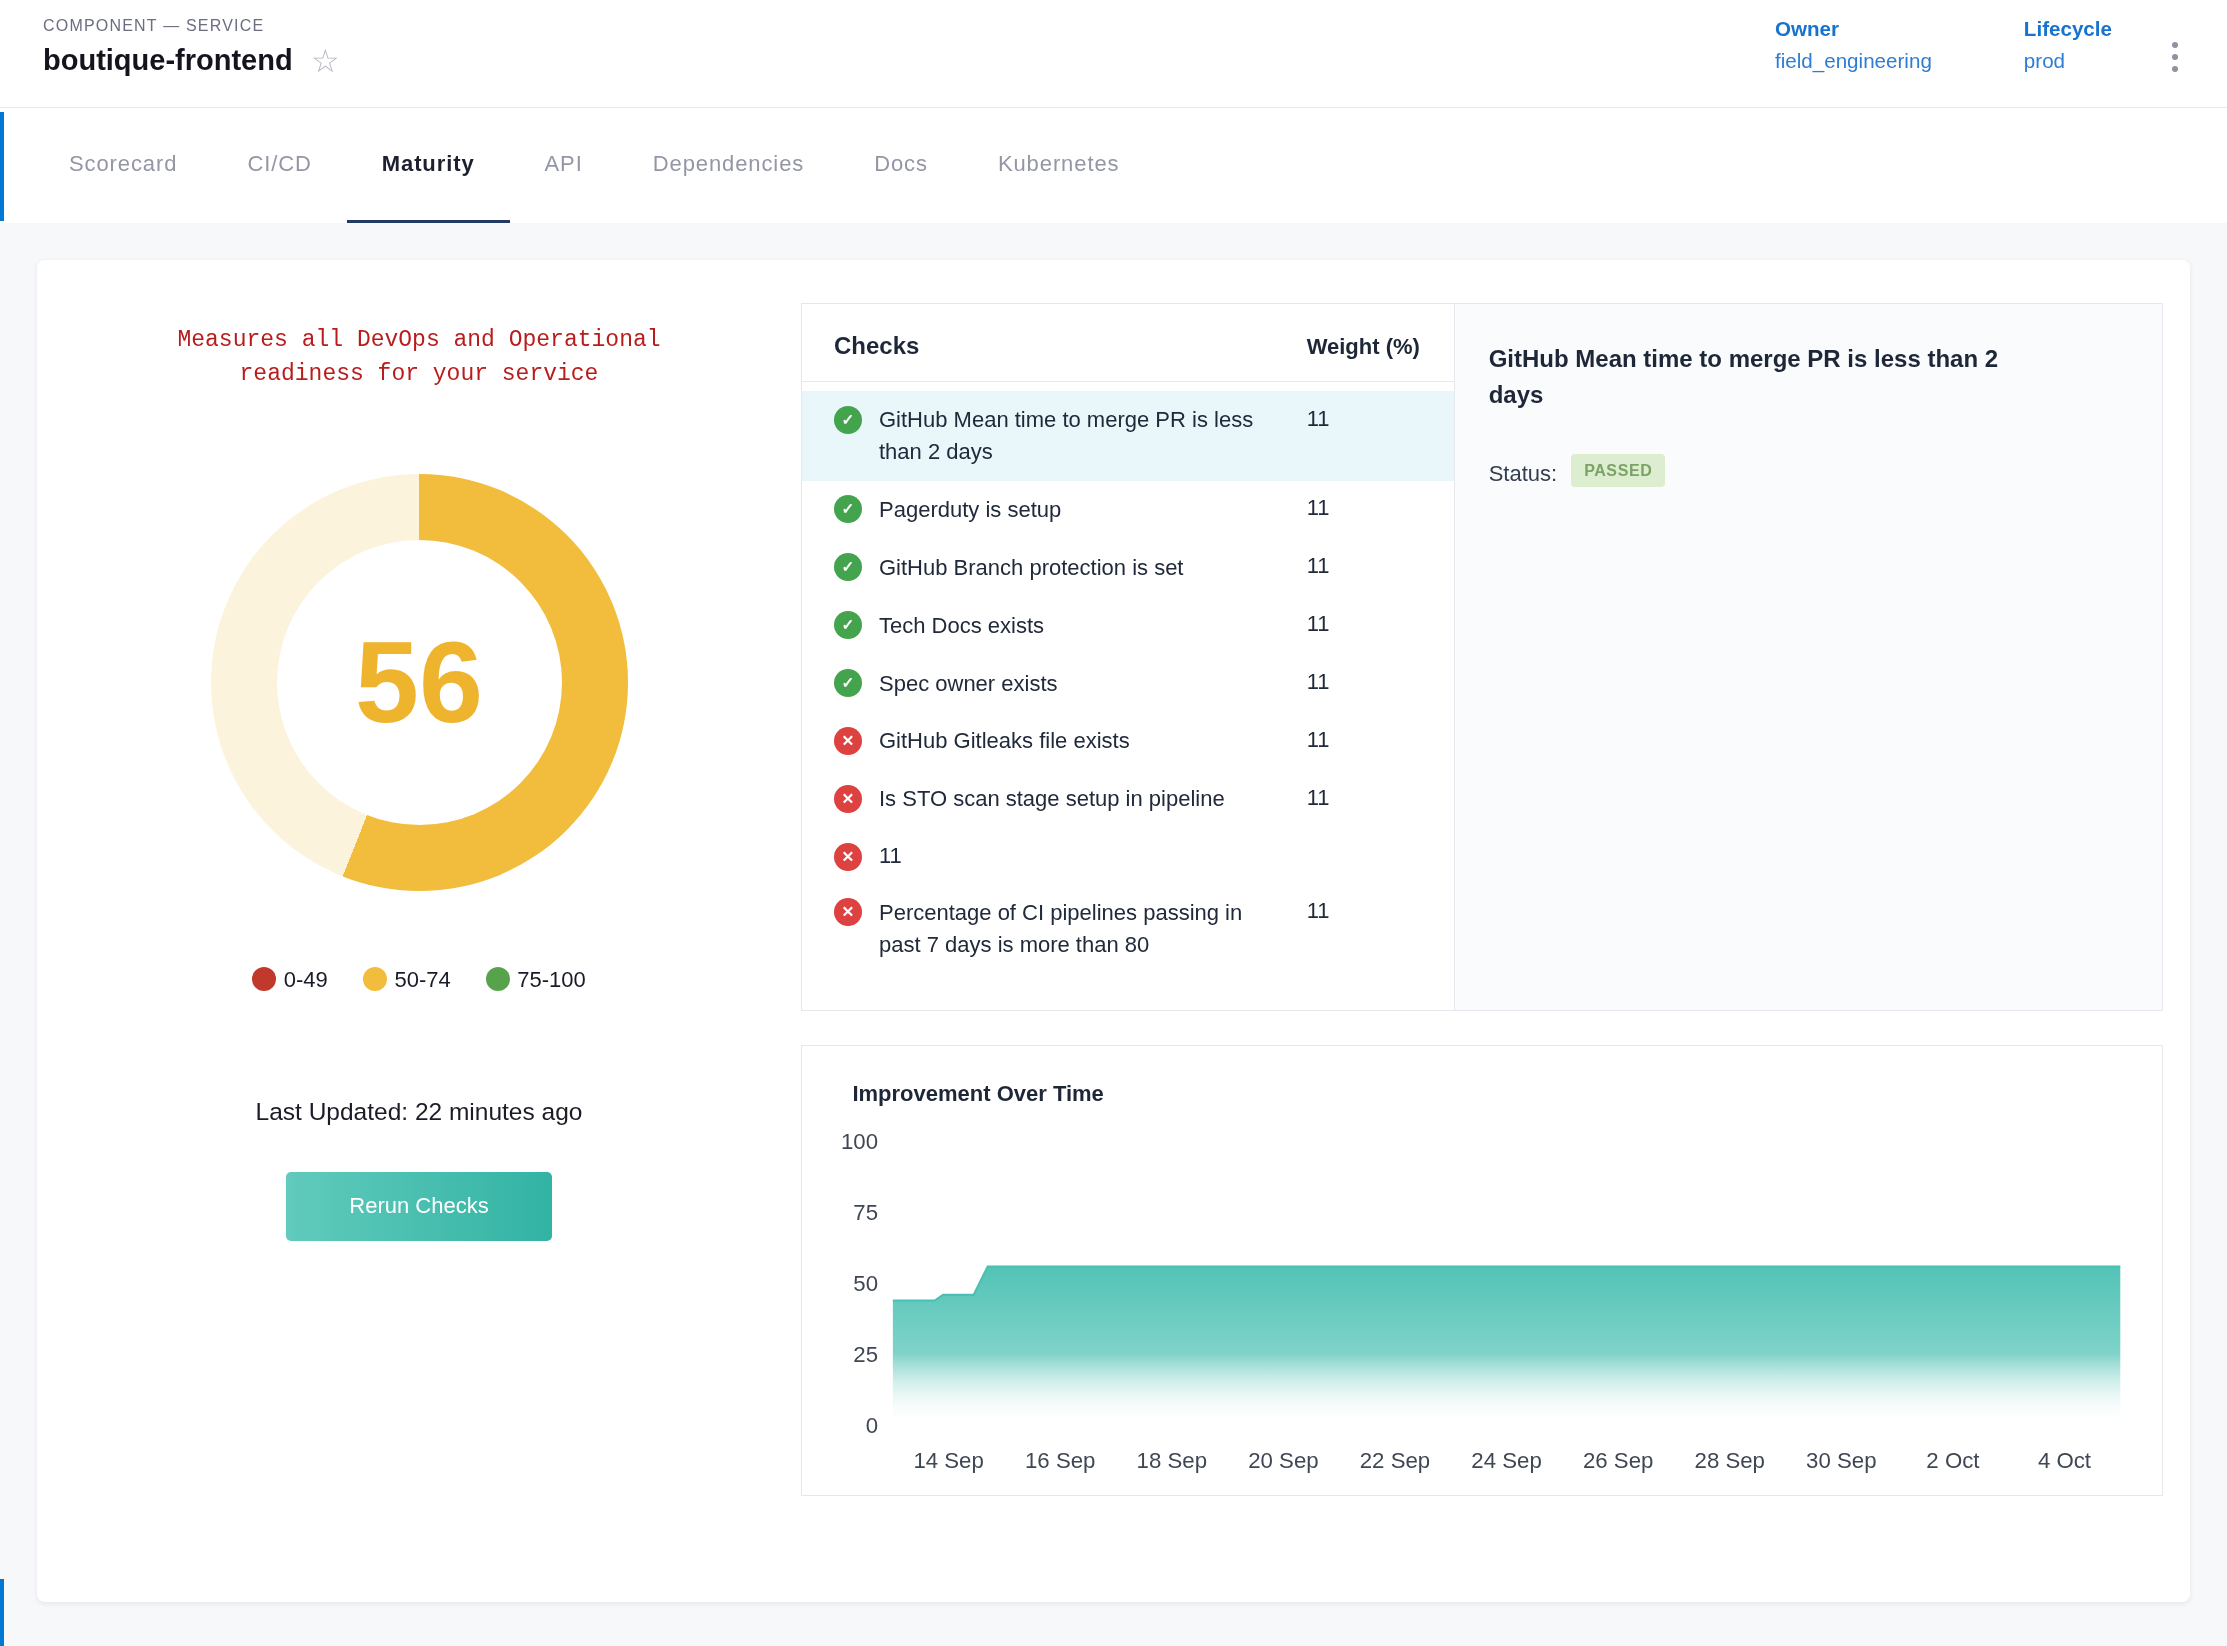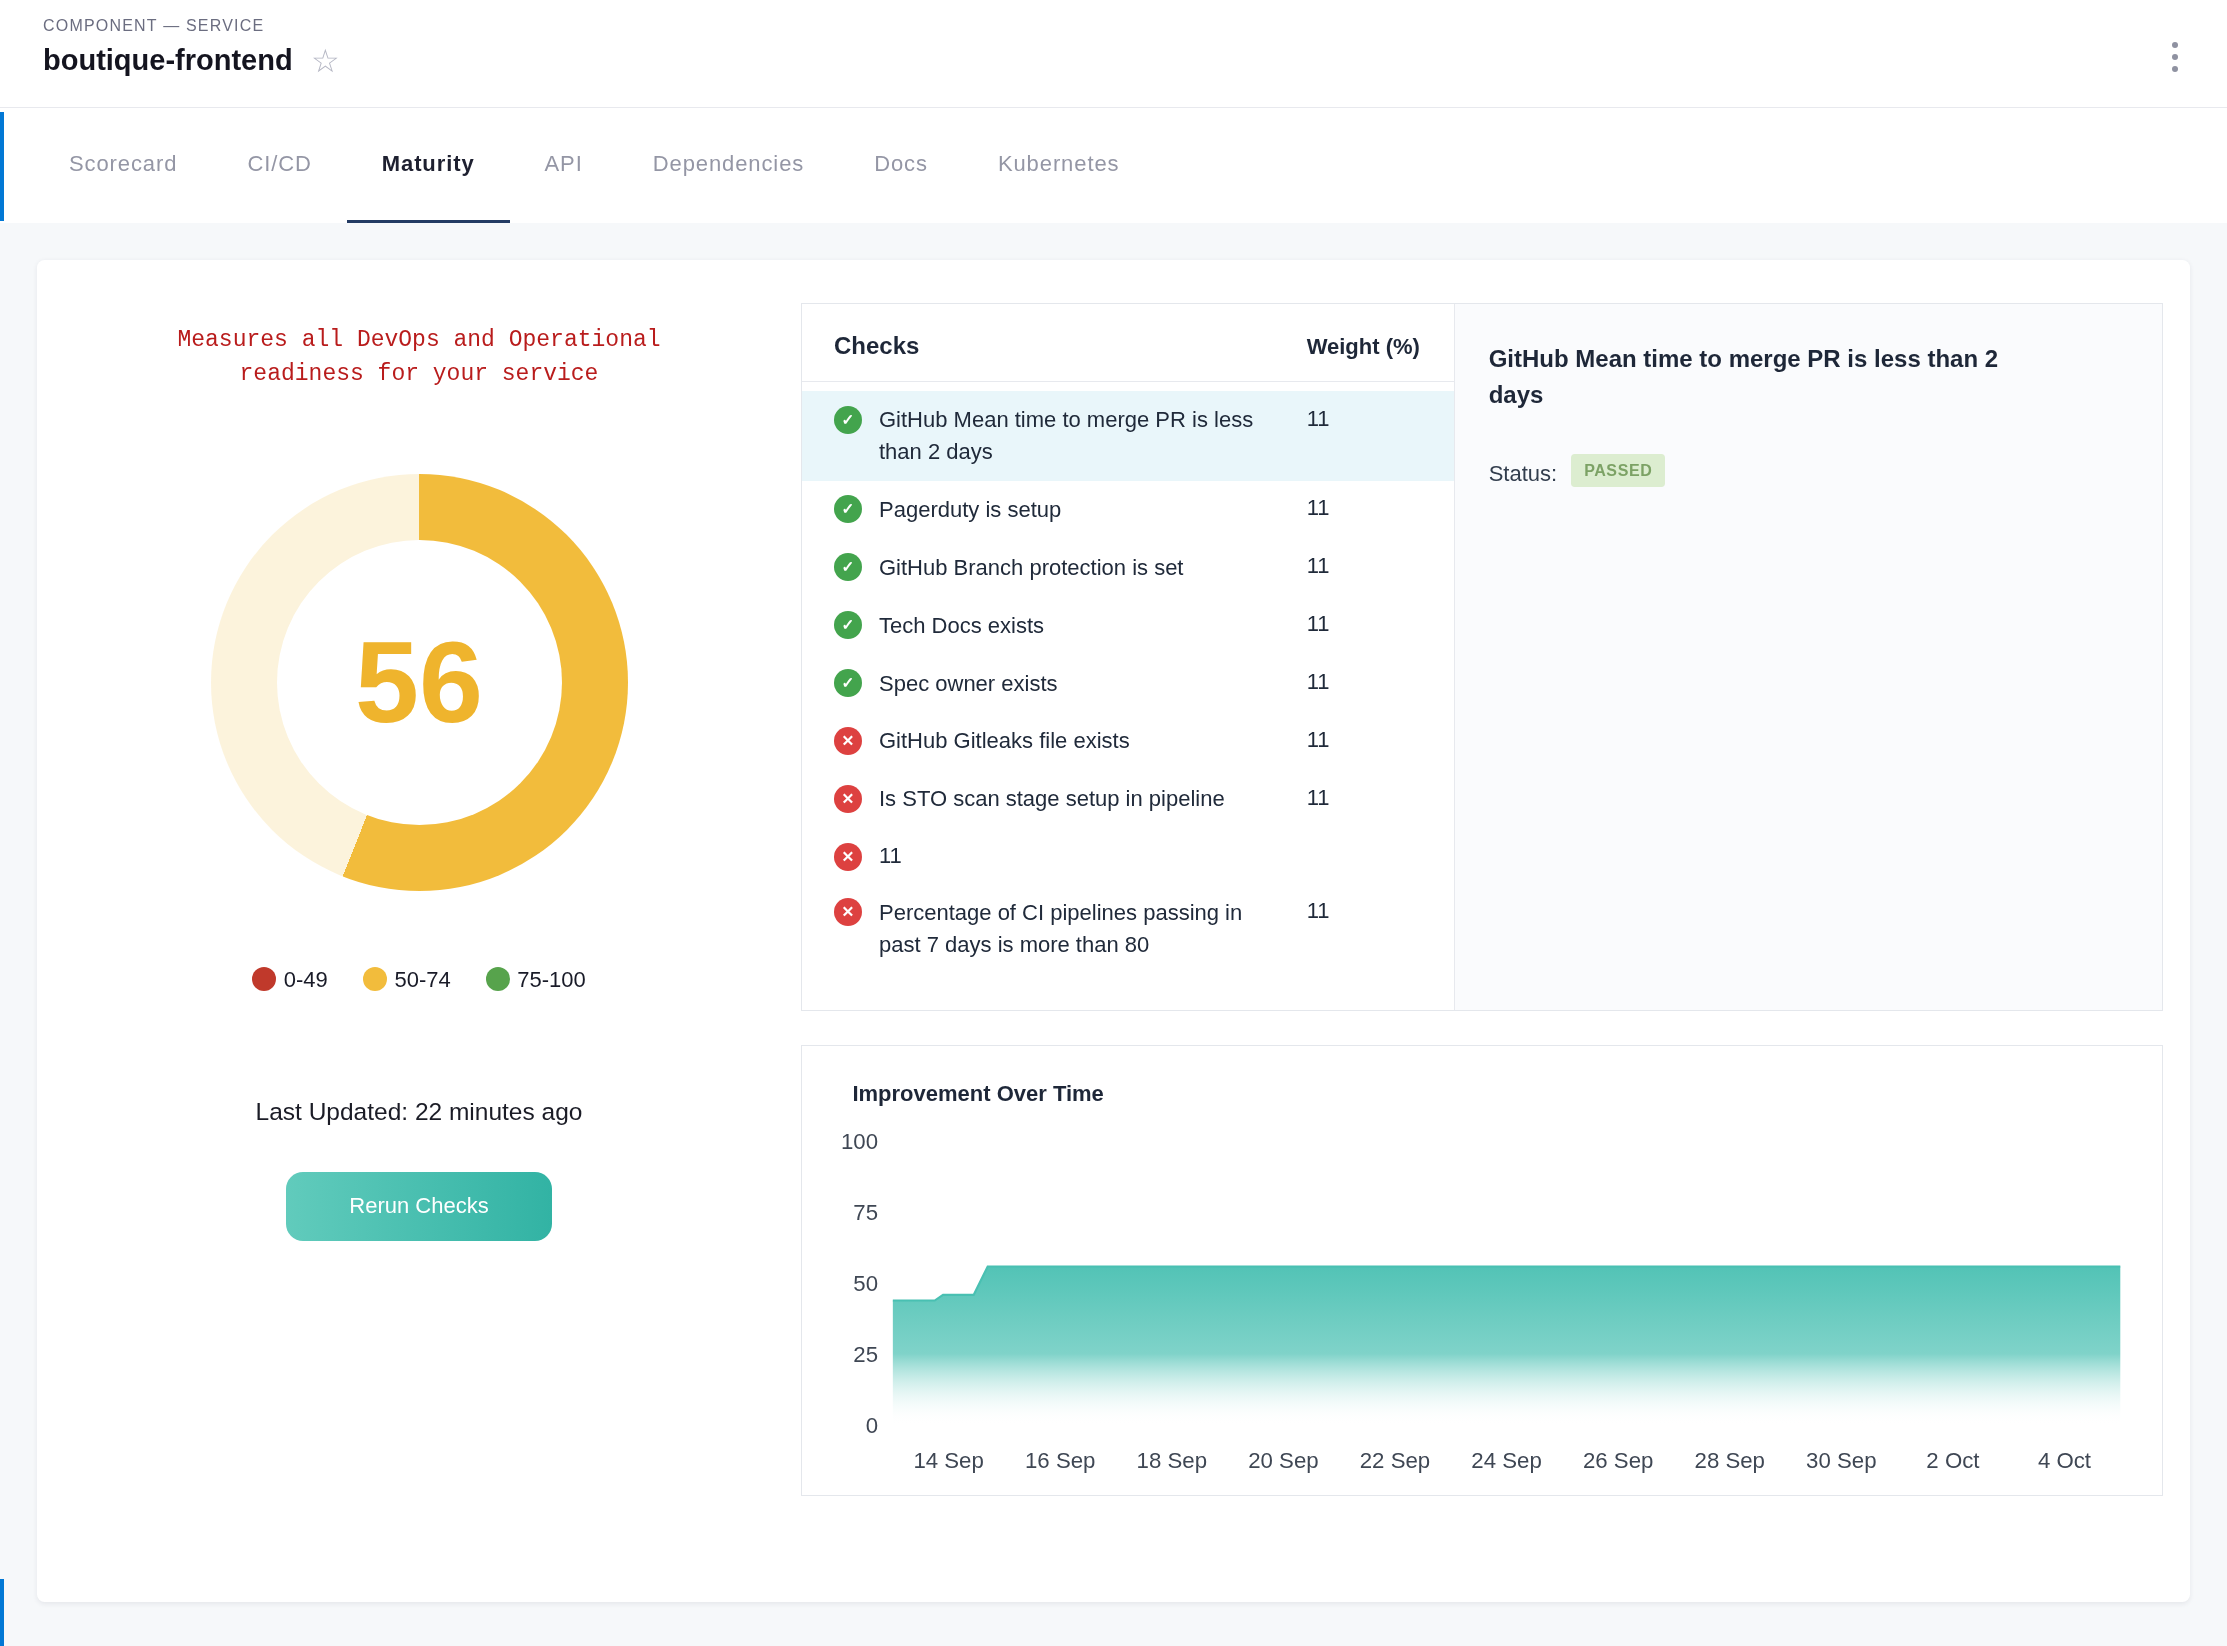--- a/index.html
+++ b/index.html
@@ -38,21 +38,21 @@
   .maturity-subtitle{font-size:23px; color:#b91c1c; line-height:1.45; width:497px; margin:15.3px auto 0;font-family:Liberation Mono, monospace;}
   .donut{width:417px; height:417px; border-radius:50%; margin:83px auto 0; position:relative;}
   .donut::after{content:""; position:absolute; inset:66px; background:#fff; border-radius:50%;}
   .score{position:absolute; inset:0; display:flex; align-items:center; justify-content:center;
          font-size:115px; font-weight:700; z-index:1; color:#EFB42D;}
   .legend{display:flex; justify-content:center; gap:35px; margin-top:76px;}
   .legend-item{display:flex; align-items:flex-start; gap:7.6px; font-size:22px; color:#191b28;}
   .legend-dot{width:24px; height:24px; border-radius:50%; flex-shrink:0;}
   .last-updated{margin-top:105px; font-size:24.5px; color:#1b1c26;}
   .rerun-btn{margin-top:46px; display:inline-block; padding:21.4px 63px; font-size:22px; color:#fff;
-             background:linear-gradient(90deg,var(--btn1),var(--btn2)); border:none; border-radius:17px;
+             background:linear-gradient(90deg,var(--btn1),var(--btn2)); border:none; border-radius:5px;
              cursor:pointer; font-family:inherit;}
   
   .right-panel{flex:1; padding:43px 27.5px 0 0; min-width:0;}
   .panel-split{display:flex; border:0.8px solid #e4e7ec; background:#fff;}
   .checks-col{flex:1.02; min-width:0; padding-bottom:37px;}
   .checks-header{display:flex; justify-content:space-between; align-items:baseline;
                  padding:27.5px 32px 21.4px; border-bottom:0.8px solid #e7e9ee;}
   .checks-title{font-size:24px; font-weight:700; color:#1e2738;}
   .weight-label{font-size:22px; font-weight:700; color:#1e2738; width:115px; text-align:left;}
   .check-rows{padding-top:9.2px;}
@@ -85,20 +85,30 @@
 <body>
 
 <div class="edge-bar top"></div>
 <div class="edge-bar bottom"></div>
 
 <div class="header">
   <div class="breadcrumb">COMPONENT — SERVICE</div>
   <div class="title-row">
     <div class="page-title">boutique-frontend</div>
     <div class="star">☆</div>
+  </div>
+  <div class="header-right">
+    <div class="meta-col">
+      <div class="meta-label">Owner</div>
+      <div class="meta-value">field_engineering</div>
+    </div>
+    <div class="meta-col">
+      <div class="meta-label">Lifecycle</div>
+      <div class="meta-value">prod</div>
+    </div>
   </div>
   <div class="kebab">
       <i></i>
       <i></i>
       <i></i>
     </div>
 </div>
 
 <div class="tabs">
   <div class="tab">Scorecard</div>

